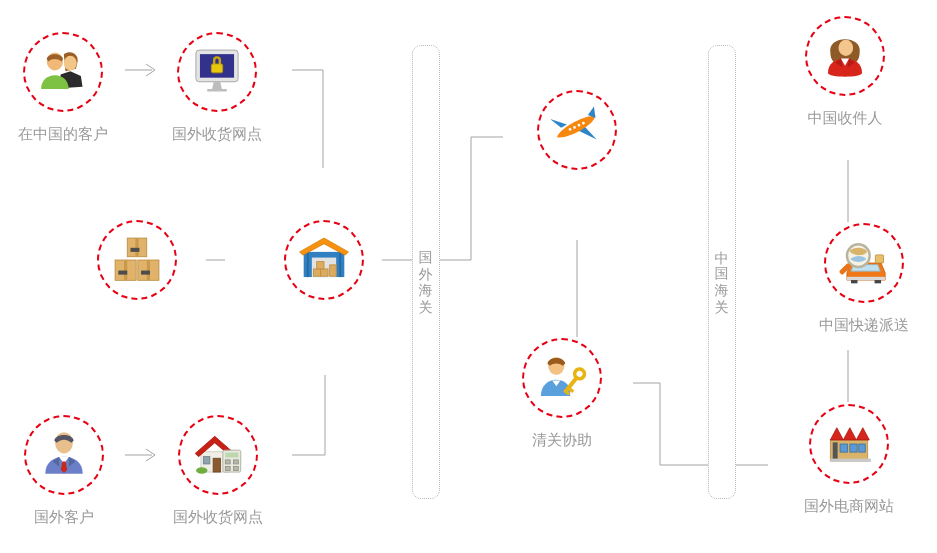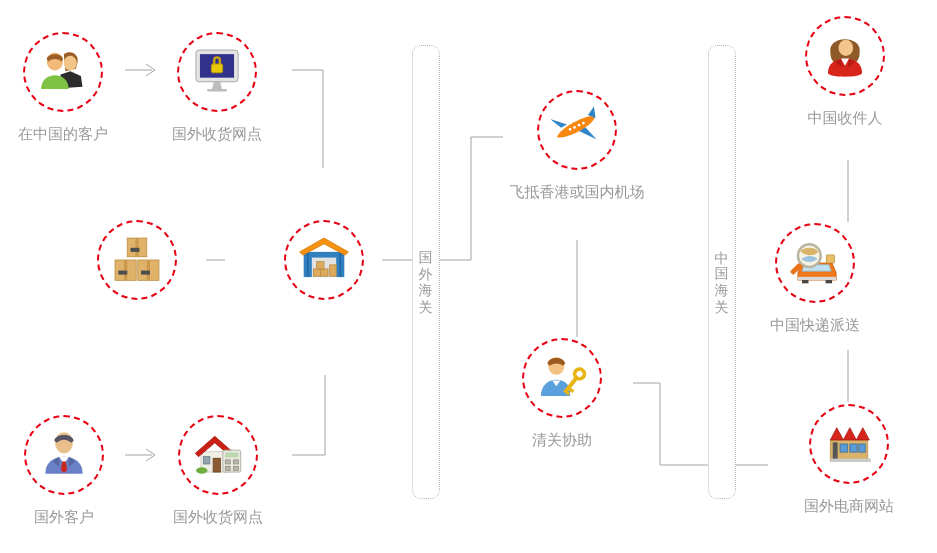--- a/index.html
+++ b/index.html
@@ -167,21 +167,20 @@
         <path fill="#2e86c8" d="M50 18 L60 10 L58 24 Z"></path>
         <g fill="#ffffff">
           <circle cx="24" cy="29" r="1.7"></circle>
             <circle cx="30" cy="28" r="1.7"></circle>
           <circle cx="36" cy="27" r="1.7"></circle>
             <circle cx="42" cy="26" r="1.7"></circle>
         </g>
       </g>
     </svg>
   </div>
-  <div class="label">飞抵香港或国内机场</div>
 </div>
 
 <div class="node" style="left:522px;top:338px">
   <div class="circle">
     <svg viewBox="0 0 64 64">
       <ellipse cx="25" cy="17" rx="10" ry="11" fill="#f2c183"></ellipse>
       <path fill="#9c5b1e" d="M14 14c2-9 20-9 22 0l-3 3c-5-4-11-4-16 0z"></path>
       <path fill="#5aa0dc" d="M6 54c0-13 9-20 19-20 9 0 15 5 17 12v8z"></path>
       <path fill="#ffffff" d="M20 35h10l-5 7z"></path>
       <g transform="rotate(38 45 38)">
@@ -201,21 +200,21 @@
       <path fill="#8d5a28" d="M14 28 C10 6 54 6 50 28 C50 37 45 41 42 41 L22 41 C19 41 14 37 14 28 Z"></path>
       <ellipse cx="33" cy="22" rx="9" ry="10" fill="#f2c68c"></ellipse>
       <path fill="#d8251c" d="M11 53 C11 41 20 35 32 35 C44 35 53 41 53 53 C53 59 11 59 11 53 Z"></path>
       <path fill="#ffffff" d="M27 35h10l-5 9z"></path>
       <path fill="#b51c14" d="M27 35l-7 5 9 6zM37 35l7 5-9 6z"></path>
     </svg>
   </div>
   <div class="label">中国收件人</div>
 </div>
 
-<div class="node" style="left:775px;top:223px">
+<div class="node" style="left:824px;top:223px">
   <div class="circle">
     <svg viewBox="0 0 64 64">
       <path fill="#f07818" stroke="#c85f0e" d="M15 32 H53 L58 44 V53 H11 V44 Z"></path>
       <path fill="#bfe0ee" stroke="#8fb6c8" d="M19 34 H49 L52 42 H16 Z"></path>
       <rect x="11" y="49" width="47" height="4" fill="#d9d9d9"></rect>
       <rect x="16" y="53" width="8" height="4" fill="#444444"></rect>
       <rect x="45" y="53" width="8" height="4" fill="#444444"></rect>
       <rect x="46" y="22" width="10" height="10" rx="1" fill="#e8c06a" stroke="#b98c3e"></rect>
       <circle cx="25" cy="23" r="14" fill="#f7f3e4" stroke="#b9b4a0" stroke-width="3"></circle>
       <path fill="#d8b36a" d="M14 17 C20 12 32 12 36 18 C32 24 18 24 14 17 Z"></path>

